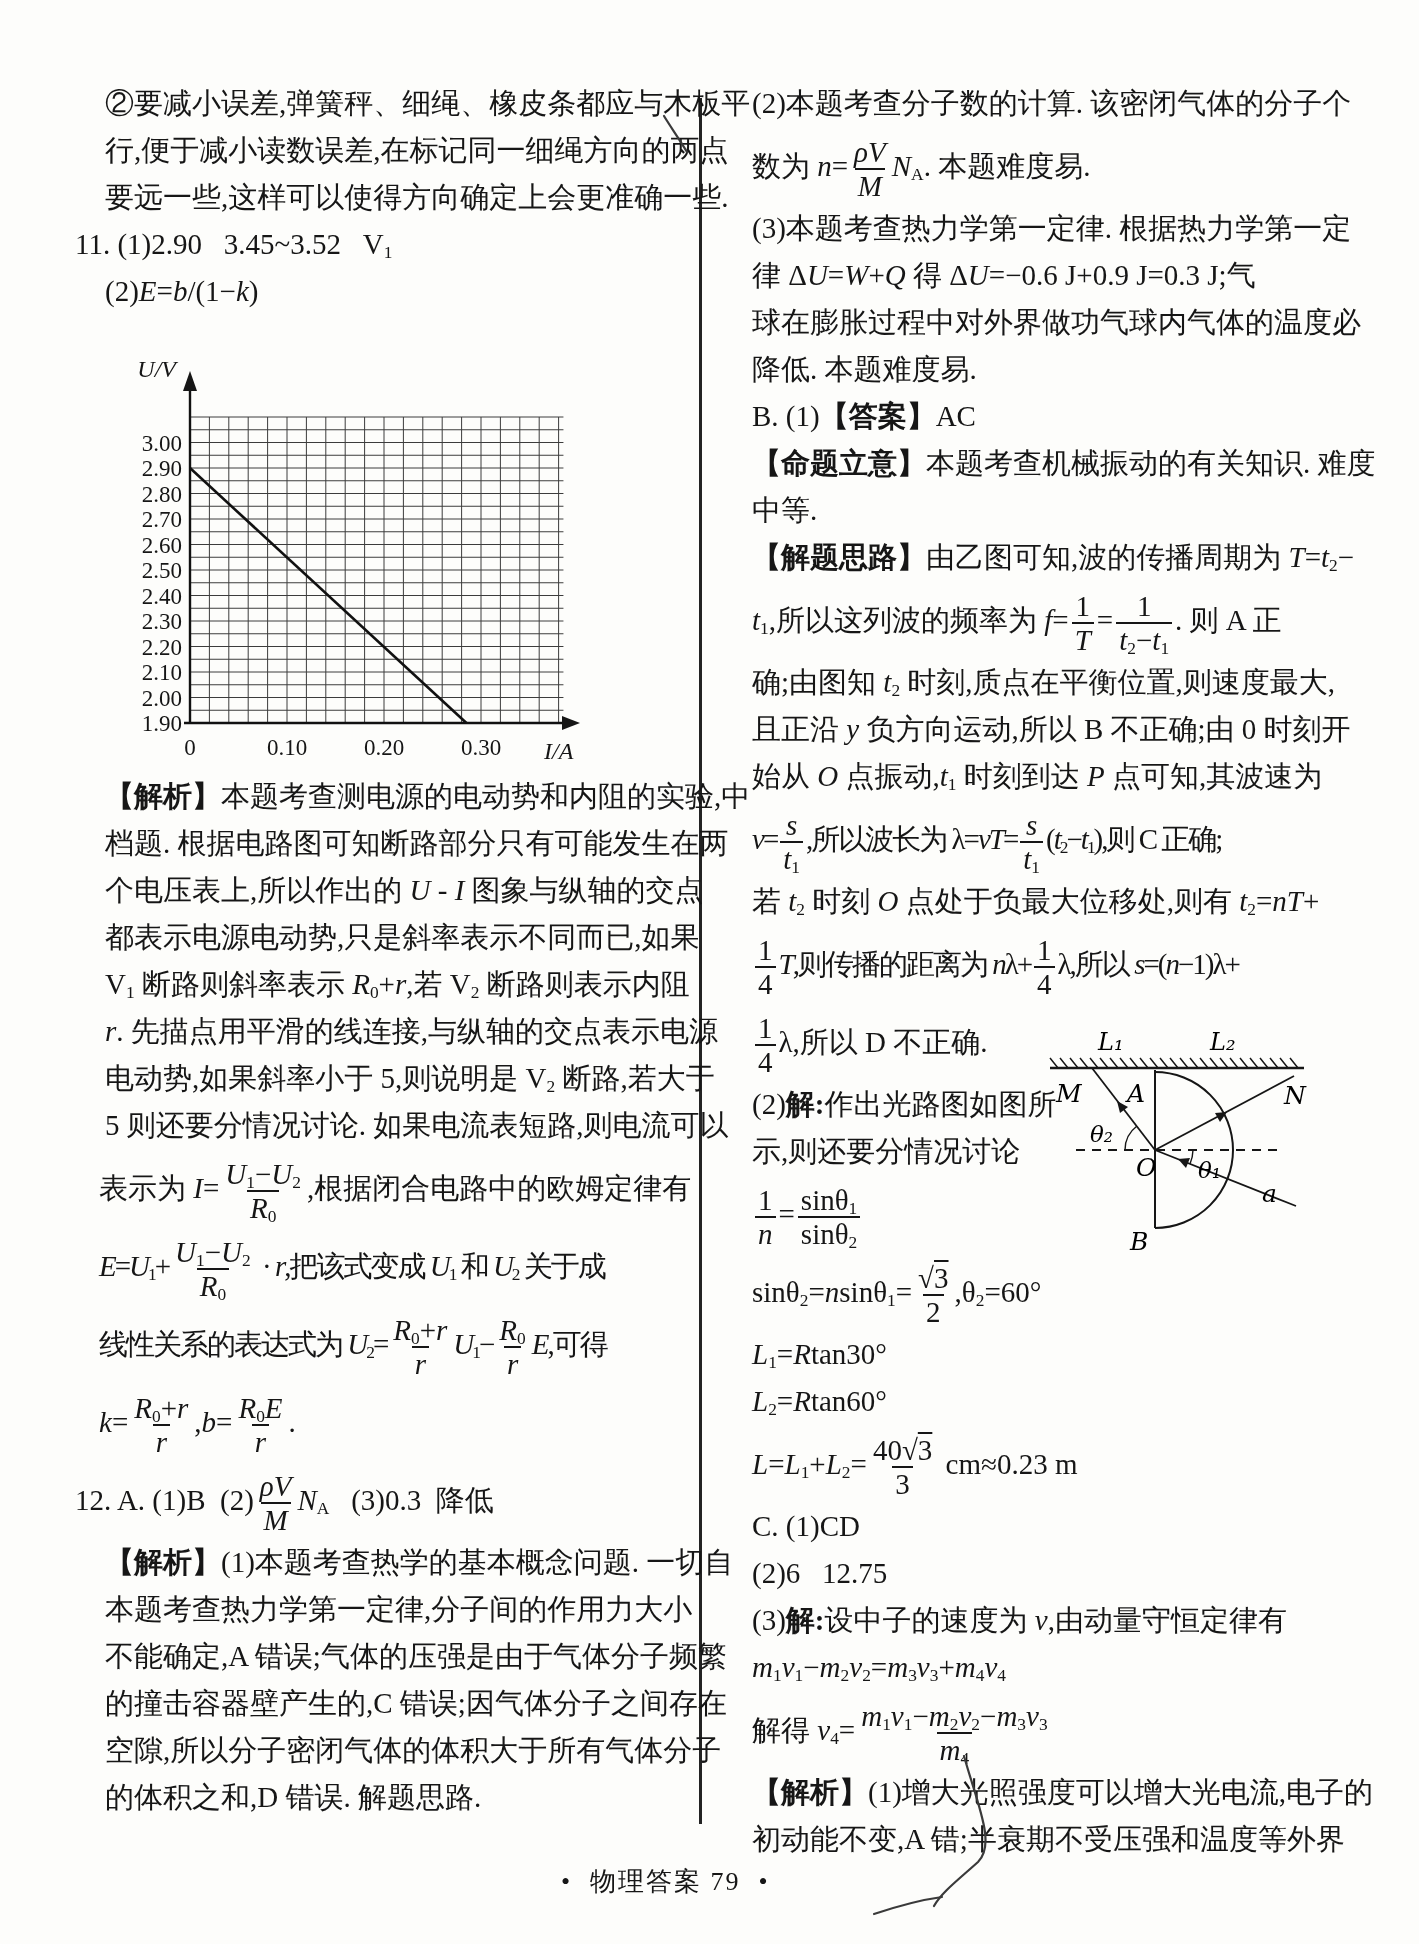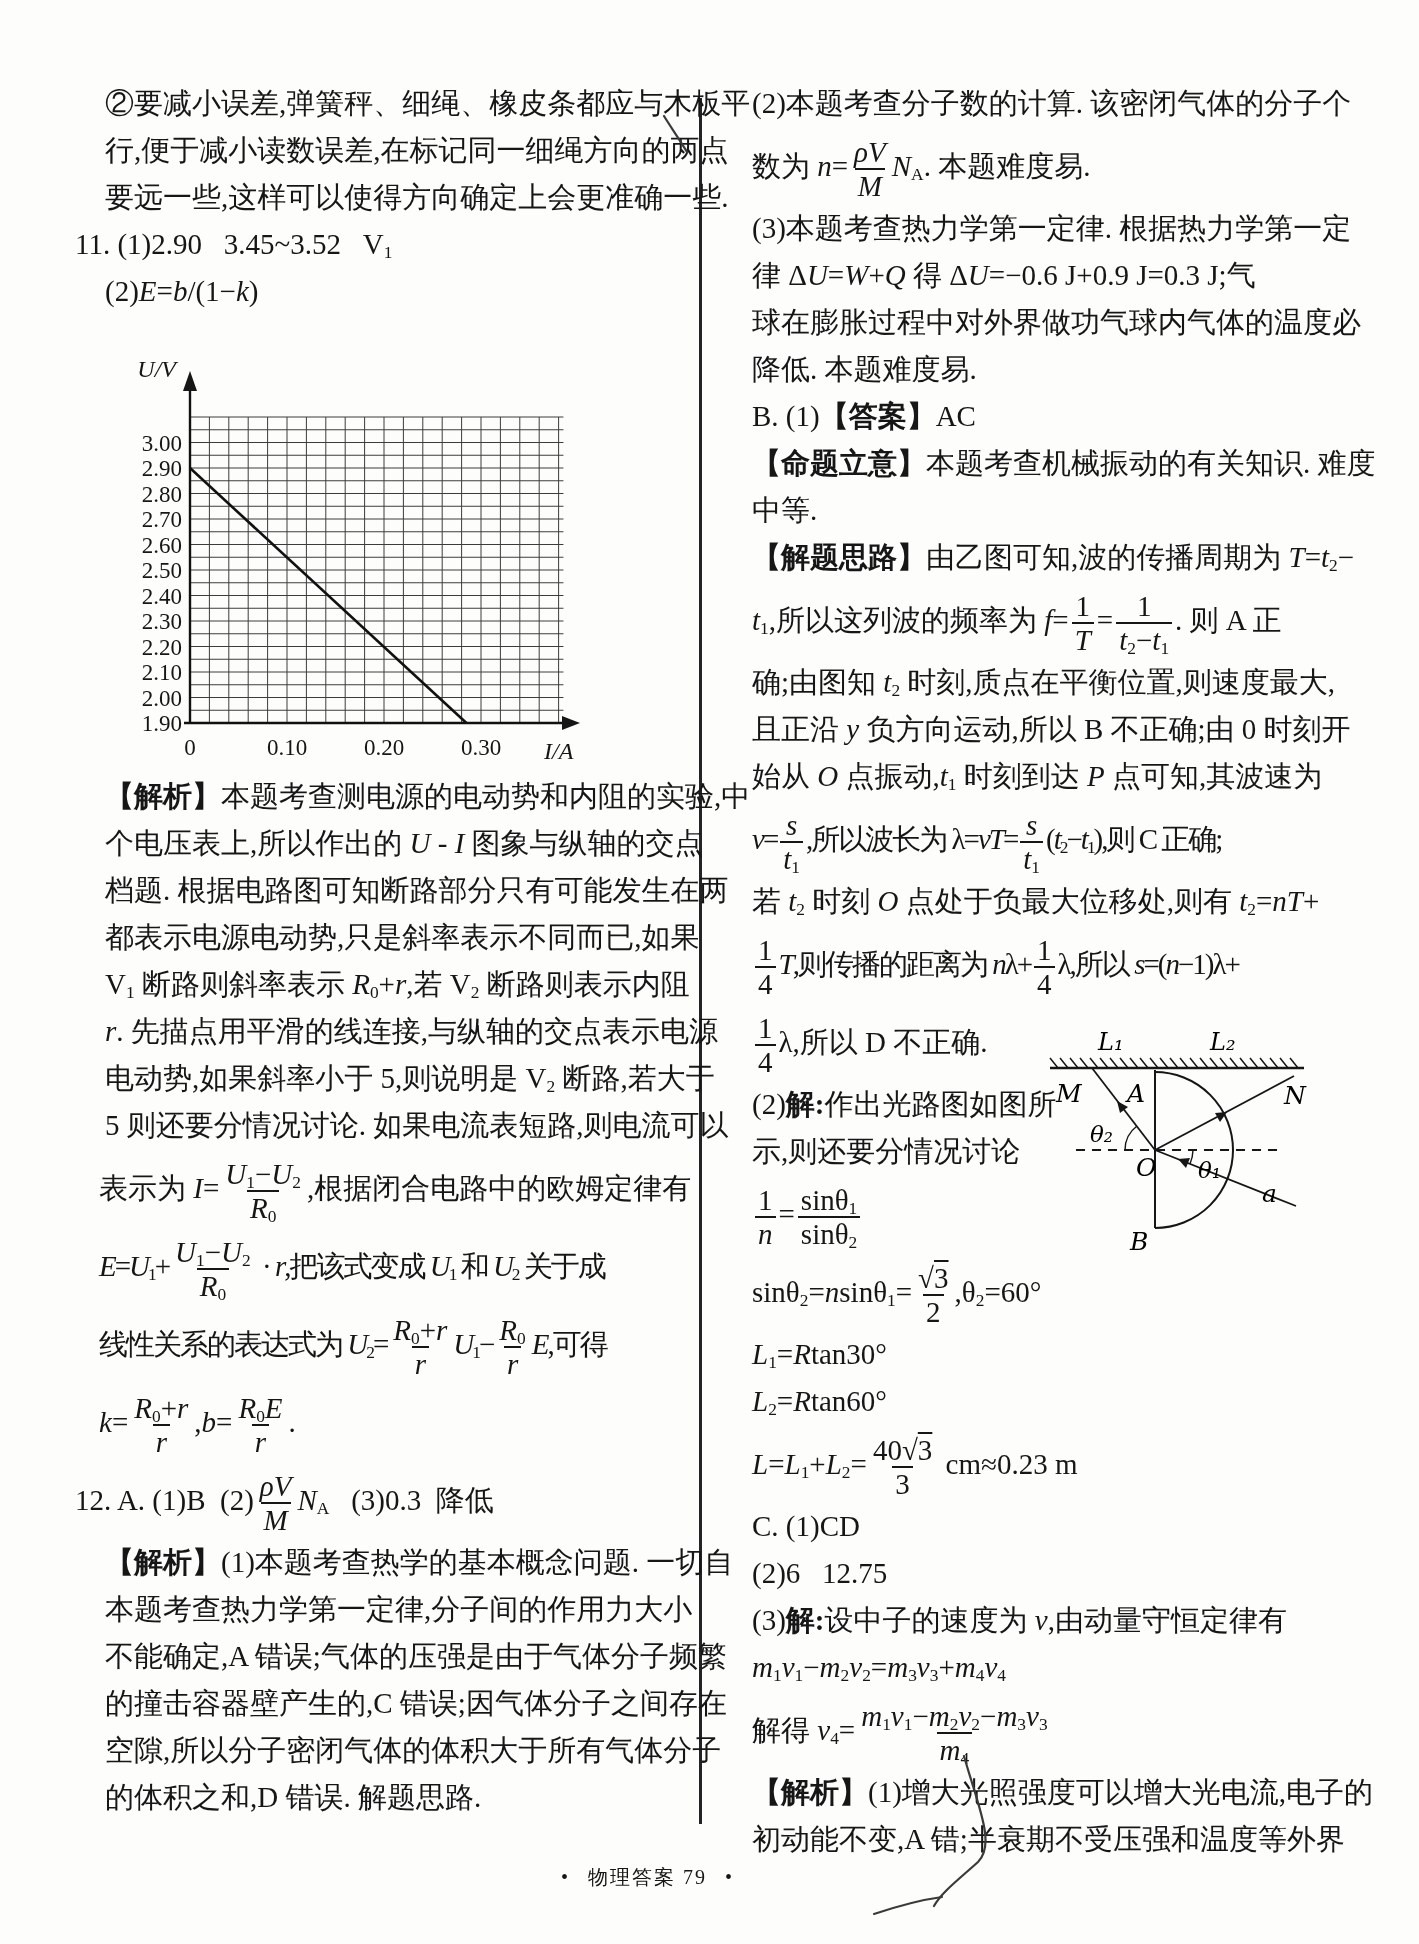--- a/index.html
+++ b/index.html
@@ -20,21 +20,21 @@
   .fr{display:inline-flex;flex-direction:column;align-items:center;justify-content:flex-end;
       vertical-align:middle;margin:0 3px;line-height:1.12;text-align:center;letter-spacing:0}
   .fr .n,.fr .d{display:block;padding:0 3px}
   .fr .d{border-top:2px solid #161616}
   sub{font-size:60%;line-height:0;vertical-align:-0.25em}
   .ov{text-decoration:overline}
   b{font-weight:700}
   i{font-style:italic}
   .divider{position:absolute;left:699px;top:98px;width:3px;height:1726px;background:#232323}
   .chart-slot{height:458px}
-  .footer{position:absolute;left:552px;top:1864px;font-size:20px;letter-spacing:2px}
+  .footer{position:absolute;left:552px;top:1864px;font-size:26px;letter-spacing:2px}
   .footer span{margin:0 9px}
   #diagram{position:absolute;left:1042px;top:1020px}
   #penmarks{position:absolute;left:0;top:0;pointer-events:none}
 </style>
 </head>
 <body>
 
 <div class="divider"></div>
 
 <div id="col1" class="col">
@@ -107,22 +107,22 @@
         <text x="102" y="416" text-anchor="end" font-size="23" fill="#161616">1.90</text>
         <text x="110" y="440" text-anchor="middle" font-size="23" fill="#161616">0</text>
         <text x="207" y="440" text-anchor="middle" font-size="23" fill="#161616">0.10</text>
         <text x="304" y="440" text-anchor="middle" font-size="23" fill="#161616">0.20</text>
         <text x="401" y="440" text-anchor="middle" font-size="23" fill="#161616">0.30</text>
         <text x="96" y="62" text-anchor="end" font-size="24" font-style="italic" fill="#161616">U/V</text>
         <text x="464" y="444" text-anchor="start" font-size="24" font-style="italic" fill="#161616">I/A</text>
         <polyline points="110,153 386.45,408" fill="none" stroke="#111" stroke-width="2.6"></polyline>
       </svg></div>
     <div class="line"><b>【解析】</b>本题考查测电源的电动势和内阻的实验,中</div>
+    <div class="line">档题. 根据电路图可知断路部分只有可能发生在两</div>
     <div class="line">个电压表上,所以作出的 <i>U</i> - <i>I</i> 图象与纵轴的交点</div>
-    <div class="line">档题. 根据电路图可知断路部分只有可能发生在两</div>
     <div class="line">都表示电源电动势,只是斜率表示不同而已,如果</div>
     <div class="line">V<sub>1</sub> 断路则斜率表示 <i>R</i><sub>0</sub>+<i>r</i>,若 V<sub>2</sub> 断路则表示内阻</div>
     <div class="line"><i>r</i>. 先描点用平滑的线连接,与纵轴的交点表示电源</div>
     <div class="line">电动势,如果斜率小于 5,则说明是 V<sub>2</sub> 断路,若大于</div>
     <div class="line">5 则还要分情况讨论. 如果电流表短路,则电流可以</div>
     <div class="line formula">表示为 <i>I</i>=<span class="fr">
         <span class="n"><i>U</i><sub>1</sub>−<i>U</i><sub>2</sub></span>
         <span class="d"><i>R</i><sub>0</sub></span>
       </span>,根据闭合电路中的欧姆定律有</div>
     <div class="line formula tight"><i>E</i>=<i>U</i><sub>1</sub>+<span class="fr">

